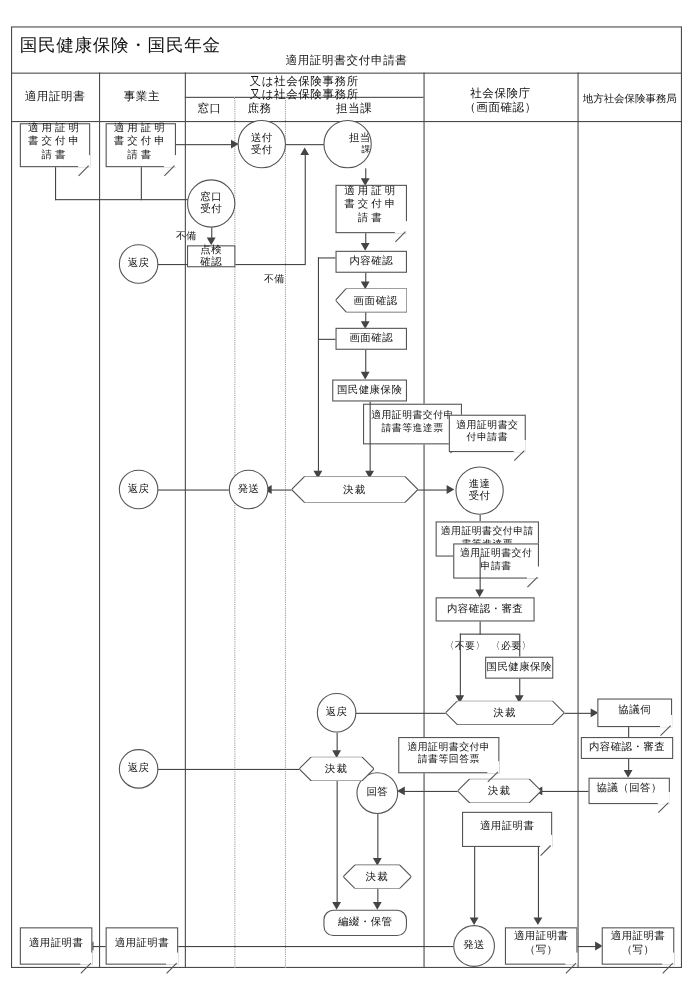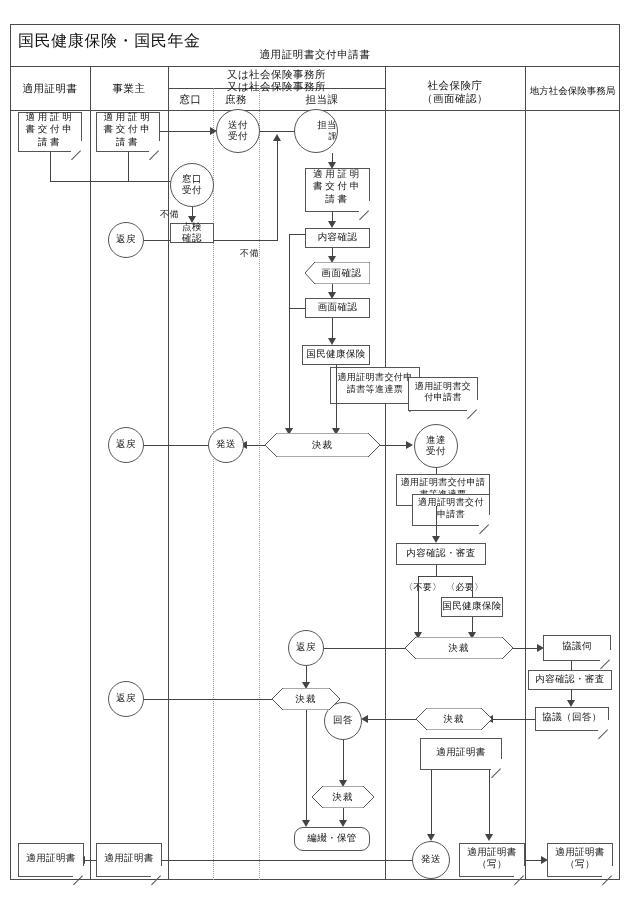--- a/index.html
+++ b/index.html
@@ -315,20 +315,25 @@
   <div class="hexa" style="left:416px;top:708px;width:76px;height:22px;">
     <svg width="76" height="22" viewBox="0 0 76 22">
       <polygon points="11,0 65,0 76,11 65,22 11,22 0,11" fill="#fff" stroke="#555" stroke-width="1"></polygon>
     </svg>
     <span>決裁</span>
   </div>
 
   <div class="ln lnh" style="left:367px;top:719px;width:49px;"></div>
   <div class="arw arw-l" style="left:361px;top:715px;"></div>
 
+  <div class="doc" style="left:362px;top:670px;width:92px;height:33px;">
+    <div class="doctxt" style="padding-bottom:4px;font-size:9px;line-height:11.5px;">適用証明書交付申請書等回答票</div>
+    <div class="corner-mask"></div>
+      <div class="foldline"></div>
+  </div>
 
   <div class="node circ" style="left:324px;top:702px;width:38px;height:38px;">回答</div>
 
   <div class="ln lnv" style="left:306px;top:666px;height:18px;"></div>
   <div class="arw arw-d" style="left:302px;top:682px;"></div>
 
   <div class="hexa" style="left:272px;top:688px;width:68px;height:22px;">
     <svg width="68" height="22" viewBox="0 0 68 22">
       <polygon points="11,0 57,0 68,11 57,22 11,22 0,11" fill="#fff" stroke="#555" stroke-width="1"></polygon>
     </svg>

